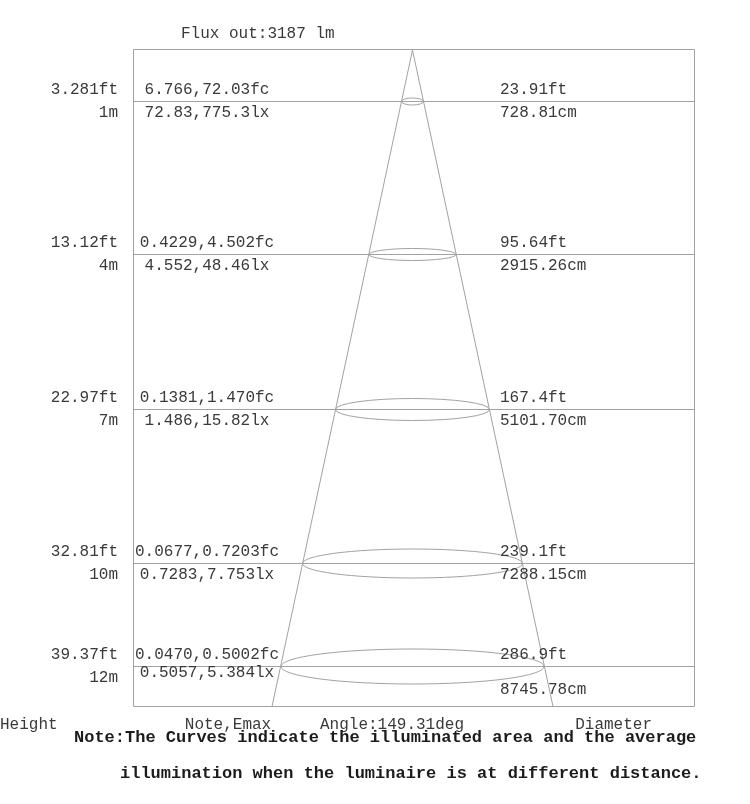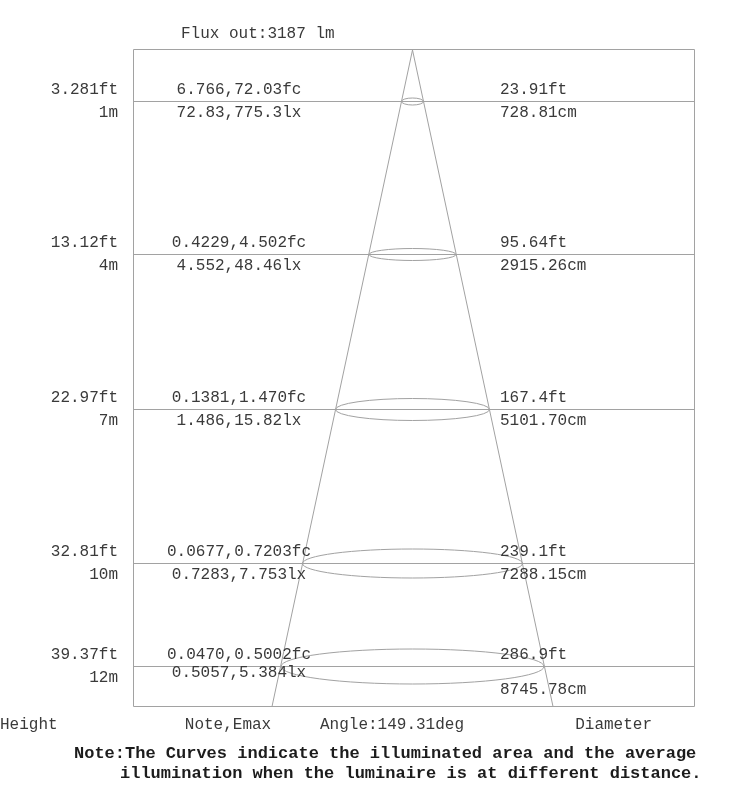--- a/index.html
+++ b/index.html
@@ -6,21 +6,21 @@
   body{
     width:750px;height:804px;background:#ffffff;position:relative;
     font-family:"Liberation Mono","DejaVu Sans Mono",monospace;
     overflow:hidden;
   }
   .txt{
     position:absolute;font-size:16px;line-height:18px;height:18px;
     color:#3a3a3a;white-space:pre;
   }
   .col-h{left:0;width:118px;text-align:right;}
-  .col-e{left:133px;width:148px;text-align:center;margin-left:32px;}
+  .col-e{left:133px;width:148px;text-align:center;}
   .col-d{left:500px;width:169px;text-align:left;}
   .footer-label{top:716px;}
   .flux{left:133px;top:25px;margin-left:48px;}
   .note{
     position:absolute;font-size:17px;line-height:19px;height:19px;
     font-weight:bold;color:#1c1c1c;white-space:pre;
   }
   svg.diagram{position:absolute;left:0;top:0;}
   svg.diagram *{vector-effect:non-scaling-stroke;}
 </style>
@@ -80,14 +80,14 @@
 <div class="txt col-e" style="top:646px">0.0470,0.5002fc</div>
 <div class="txt col-e" style="top:664px">0.5057,5.384lx</div>
 <div class="txt col-d" style="top:646px">286.9ft</div>
 <div class="txt col-d" style="top:681px">8745.78cm</div>
 
 <div class="txt footer-label" style="left:0;width:118px;text-align:left">Height</div>
 <div class="txt footer-label" style="left:148px;width:160px;text-align:center">Note,Emax</div>
 <div class="txt footer-label" style="left:312px;width:160px;text-align:center">Angle:149.31deg</div>
 <div class="txt footer-label" style="left:556px;width:96px;text-align:right">Diameter</div>
 
-<div class="note" style="left:74px;top:744px">Note:The Curves indicate the illuminated area and the average</div>
+<div class="note" style="left:74px;top:728px">Note:The Curves indicate the illuminated area and the average</div>
 <div class="note" style="left:120px;top:764px">illumination when the luminaire is at different distance.</div>
 
 </body></html>

